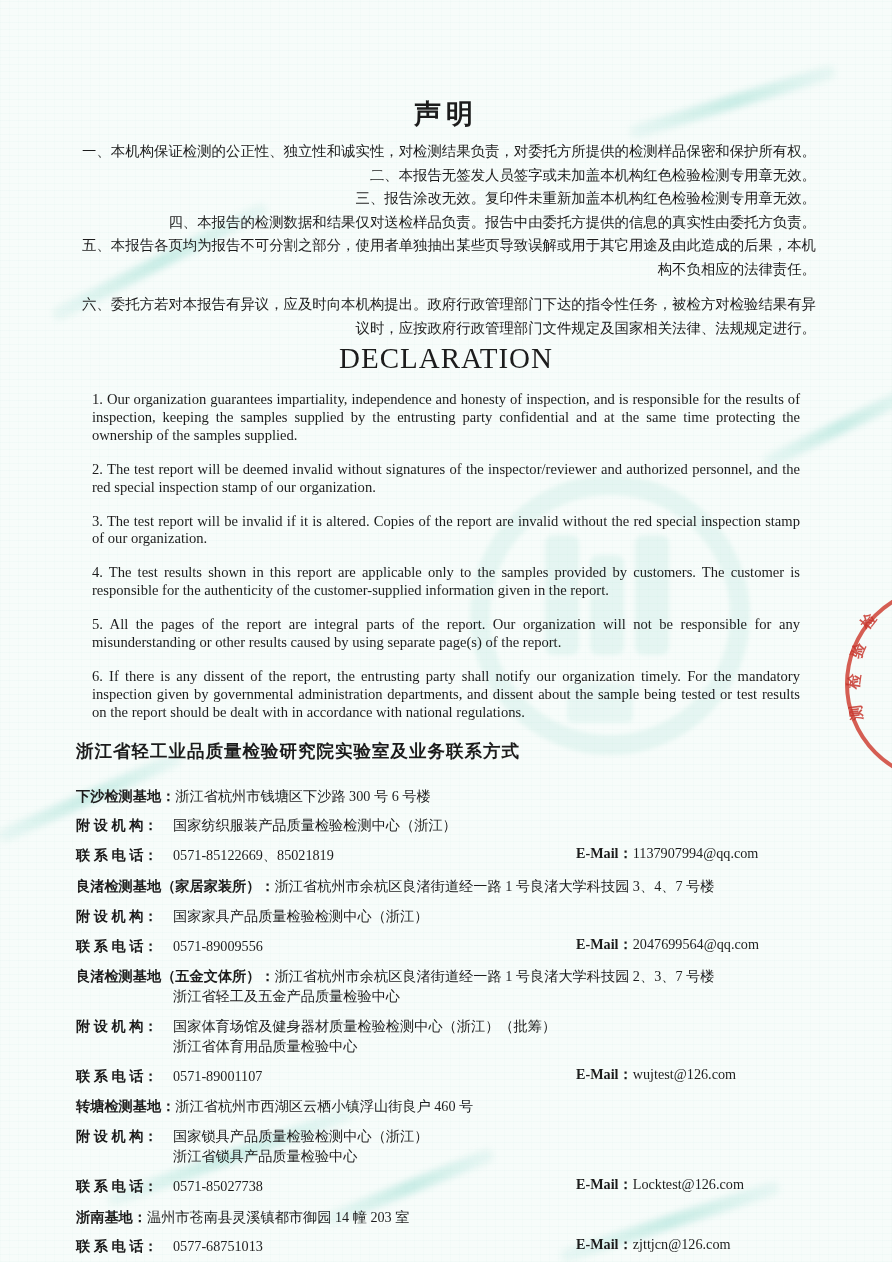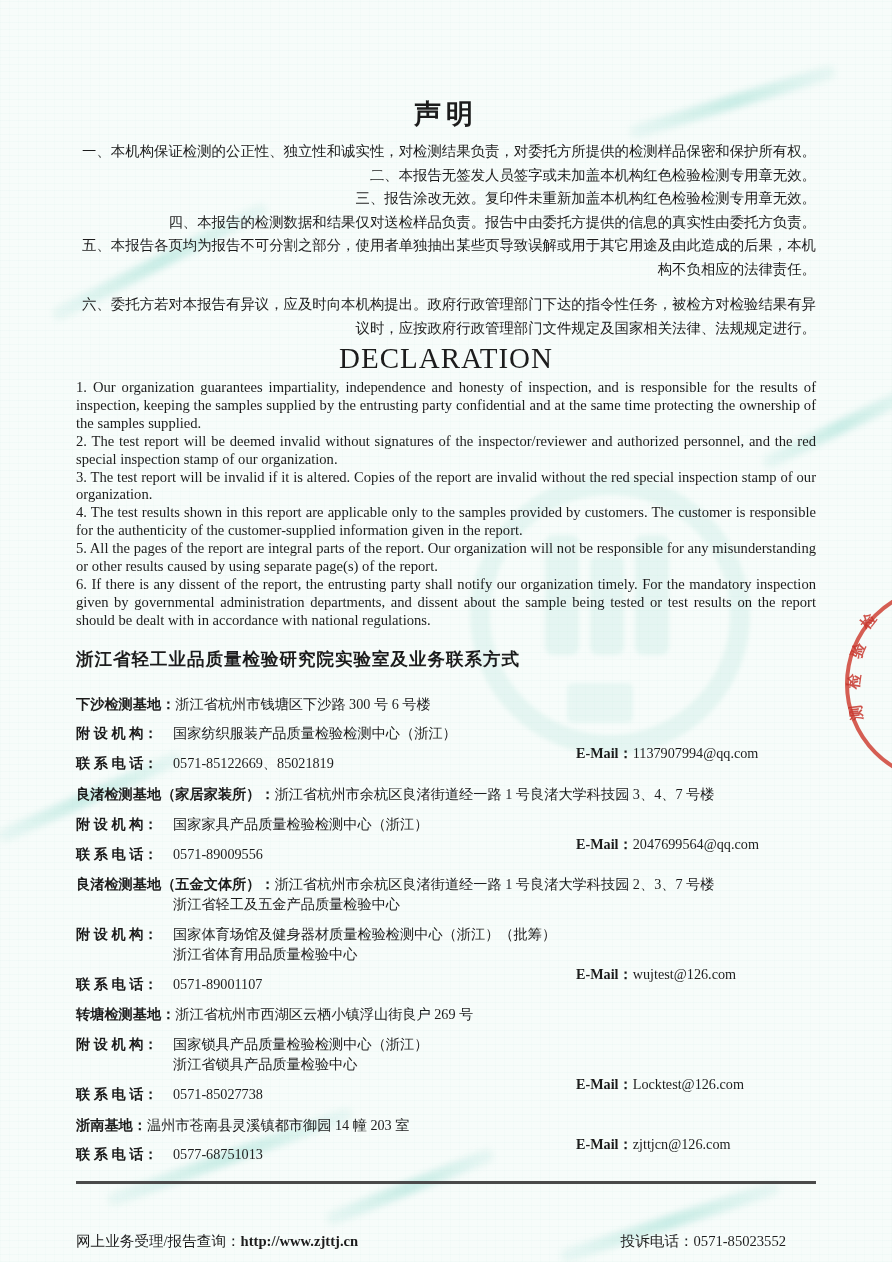--- a/index.html
+++ b/index.html
@@ -32,31 +32,31 @@
     border:4px solid rgba(205,58,46,0.82);z-index:4;}
   .stamp-char{position:absolute;z-index:5;color:#c8372e;font-weight:bold;font-size:15px;opacity:.85;
     font-family:"Liberation Serif",serif;}
 
   
   .title-zh{margin-top:96px;text-align:center;font-size:27px;font-weight:bold;letter-spacing:5px;}
   .clauses{margin-top:8px;font-size:14.4px;line-height:23.5px;}
   .clauses p{margin:0;text-align:right;}
   .clauses p.gap{margin-top:12px;}
   .title-en{margin-top:2px;text-align:center;font-size:29px;letter-spacing:1px;font-weight:500;}
-  .en p{margin:0;font-size:14.6px;line-height:17.9px;text-align:justify;}
+  .en p{margin:16px;font-size:14.6px;line-height:17.9px;text-align:justify;}
   .en{margin-top:4px;}
 
   .contacts-heading{margin-top:17px;text-align:left;font-size:17.5px;font-weight:bold;letter-spacing:1px;}
   .bases{margin-top:24px;font-size:14.2px;line-height:19.8px;}
   .base{margin-bottom:11px;}
   .crow{position:relative;}
   b.name{font-weight:700;}
   .lab{display:inline-block;min-width:97px;font-weight:700;margin-top:10px;}
   .cont{padding-left:97px;}
-  .email{position:absolute;left:500px;top:0;}
+  .email{position:absolute;left:500px;top:8px;}
   .email b{font-weight:700;}
 
   .footer{margin-top:16px;}
   .footer-rule{height:3px;background:#4a4a4a;}
   .footer-row{display:flex;justify-content:space-between;padding-top:13px;font-size:14.6px;margin-top:35px;}
   .footer-row .url{font-weight:700;}
   .footer-right{padding-right:30px;}
 </style>
 </head>
 <body>
@@ -134,21 +134,21 @@
       <div class="crow cont">浙江省轻工及五金产品质量检验中心</div>
       <div class="crow"><span class="lab">附 设 机 构：</span><span>国家体育场馆及健身器材质量检验检测中心（浙江）（批筹）</span></div>
       <div class="crow cont">浙江省体育用品质量检验中心</div>
       <div class="crow">
         <span class="lab">联 系 电 话：</span><span>0571-89001107</span>
         <span class="email"><b>E-Mail：</b><span>wujtest@126.com</span></span>
       </div>
     </div>
 
     <div class="base">
-      <div class="crow"><b class="name">转塘检测基地：</b><span>浙江省杭州市西湖区云栖小镇浮山街良户 269 号</span></div>
+      <div class="crow"><b class="name">转塘检测基地：</b><span>浙江省杭州市西湖区云栖小镇浮山街良户 460 号</span></div>
       <div class="crow"><span class="lab">附 设 机 构：</span><span>国家锁具产品质量检验检测中心（浙江）</span></div>
       <div class="crow cont">浙江省锁具产品质量检验中心</div>
       <div class="crow">
         <span class="lab">联 系 电 话：</span><span>0571-85027738</span>
         <span class="email"><b>E-Mail：</b><span>Locktest@126.com</span></span>
       </div>
     </div>
 
     <div class="base">
       <div class="crow"><b class="name">浙南基地：</b><span>温州市苍南县灵溪镇都市御园 14 幢 203 室</span></div>

